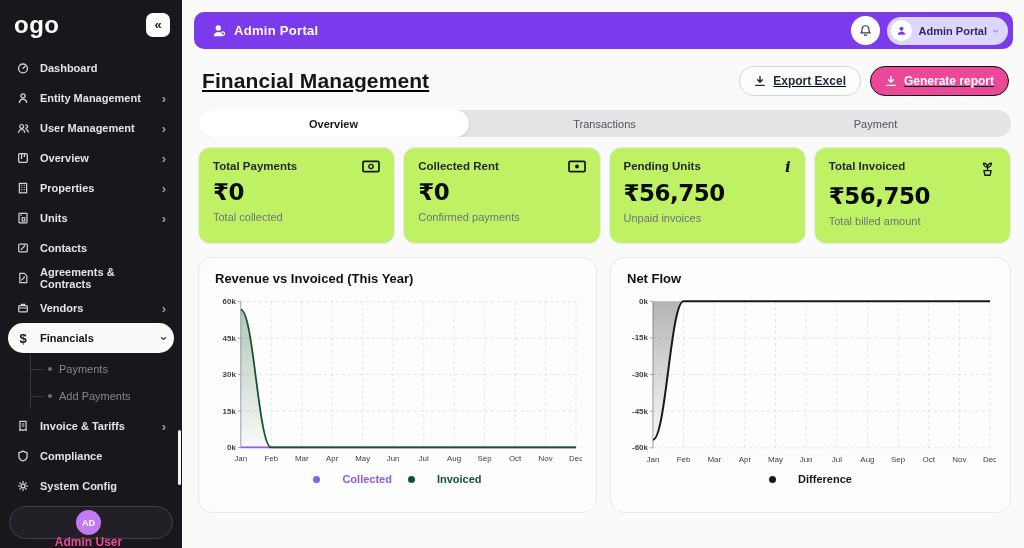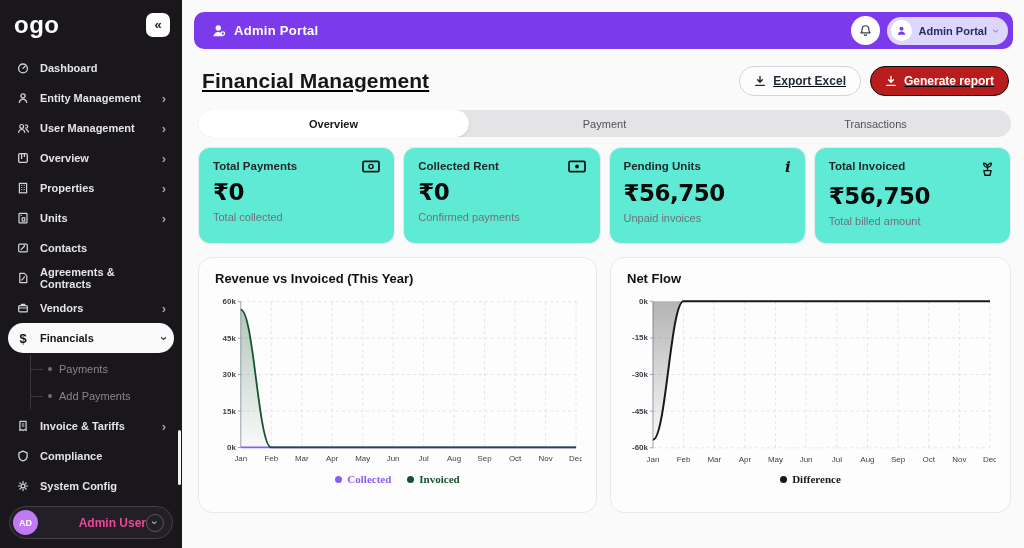--- a/index.html
+++ b/index.html
@@ -16,21 +16,21 @@
   .nav-item .nicon { width:14px; display:inline-flex; justify-content:center; align-items:center; color:#d4d4d8; flex-shrink:0; }
   .nav-item.active { background:#fafafa; color:#141414; }
   .nav-item.active .nicon { color:#141414; }
   .chev { margin-left:auto; color:#a1a1aa; font-size:13px; line-height:1; }
   .nav-item.active .chev { color:#3f3f46; }
   .chev.down { display:inline-block; transform:rotate(90deg); }
   .sub-wrap { margin:2px 0 2px 30px; border-left:1px solid #3a3740; }
   .sub-item { position:relative; display:flex; align-items:center; gap:7px; height:27px; padding-left:17px; font-size:11px; color:#87858e; cursor:pointer; }
   .sub-item::before { content:""; position:absolute; left:0; top:50%; width:12px; height:1px; background:#3a3740; }
   .sub-dot { width:4px; height:4px; border-radius:50%; background:#6f6d78; flex-shrink:0; }
-  .user-pill { display:flex; align-items:center; margin:6px 9px 9px; padding:3px 8px 3px 3px; height:33px; background:#221f27; border:1px solid #433f4b; border-radius:17px; cursor:pointer; }
+  .user-pill { display:flex; align-items:center; margin:6px 9px 9px; padding:3px 8px 3px 3px; height:33px; background:#221f27; border:1px solid #433f4b; border-radius:17px; cursor:pointer;flex-direction:column; }
   .avatar { width:25px; height:25px; border-radius:50%; background:#c27af2; color:#fff; font-size:9px; font-weight:700; display:flex; align-items:center; justify-content:center; flex-shrink:0; }
   .user-name { flex:1; text-align:right; color:#ec4899; font-size:12px; font-weight:700; }
   .user-chev { width:18px; height:18px; border:1px solid #5b5763; border-radius:50%; color:#cfcdd6; font-size:11px; display:flex; align-items:center; justify-content:center; }
   .user-chev span { display:inline-block; transform:rotate(90deg); line-height:1; }
   .side-scroll { position:absolute; right:1px; top:430px; width:3px; height:55px; background:#f4f4f5; border-radius:2px; }
 
   
   .main { flex:1; padding:12px 11px 0 12px; overflow:hidden; }
   .topbar { height:37px; background:#7c3aed; border-radius:10px; display:flex; align-items:center; padding:0 5px 0 18px; }
   .brand { display:flex; align-items:center; gap:8px; color:#fff; font-size:13px; font-weight:700; letter-spacing:.3px; }
@@ -39,42 +39,42 @@
   .profile-pill { height:28px; display:flex; align-items:center; gap:7px; background:#ddd6fe; border:none; border-radius:14px; padding:0 10px 0 4px; cursor:pointer; }
   .profile-ic { width:21px; height:21px; border-radius:50%; background:#fff; display:flex; align-items:center; justify-content:center; }
   .profile-label { font-size:11px; font-weight:700; color:#2e2a5e; }
   .profile-chev { color:#8b7cf6; font-size:12px; display:inline-block; transform:rotate(90deg); }
 
   .page-head { display:flex; align-items:center; margin:17px 4px 0 8px;text-decoration:underline; }
   .page-title { font-size:21px; font-weight:700; color:#161616; letter-spacing:.1px; }
   .head-actions { margin-left:auto; display:flex; gap:9px; }
   .btn { height:30px; border-radius:15px; display:flex; align-items:center; gap:7px; padding:0 14px; font-size:12px; font-weight:600; cursor:pointer; font-family:inherit; }
   .btn-outline { background:#fdfdfd; border:1px solid #d6d6d9; color:#1f2937; }
-  .btn-dark { background:#b91c1c; border:1px solid #0b0b0c; color:#fff; }
+  .btn-dark { background:#ec4899; border:1px solid #0b0b0c; color:#fff; }
 
   .tabs { display:flex; margin:14px 2px 0 4px; height:27px; background:#e4e4e7; border-radius:14px; overflow:hidden; }
   .tab { flex:1; border:none; background:transparent; font-size:11px; color:#52525b; cursor:pointer; font-family:inherit; border-radius:14px; }
   .tab.active { background:#fff; color:#18181b; font-weight:600; box-shadow:0 1px 3px rgba(0,0,0,.12); }
 
   .stats { display:flex; gap:8px; margin:10px 2px 0 4px; }
-  .stat-card { flex:1; background:#5eead4; border:1px solid #e9e9ec; border-radius:12px; padding:12px 14px; height:97px; }
+  .stat-card { flex:1; background:#bef264; border:1px solid #e9e9ec; border-radius:12px; padding:12px 14px; height:97px; }
   .stat-head { display:flex; align-items:flex-start; }
   .stat-title { font-size:11.5px; font-weight:700; color:#27272a; }
   .stat-icon { margin-left:auto; color:#111; line-height:0; }
   .info-i { font-family:"DejaVu Serif",serif; font-style:italic; font-weight:700; font-size:15px; line-height:14px; }
   .stat-value { font-size:23px; font-weight:800; color:#0a0a0a; margin-top:6px; font-family:"DejaVu Sans","Liberation Sans",sans-serif; letter-spacing:-.5px; }
   .stat-sub { font-size:11px; color:#71717a; margin-top:6px; }
 
   .charts { display:flex; gap:13px; margin:13px 2px 0 4px; }
   .chart-card { background:#fdfdfd; border:1px solid #e9e9ec; border-radius:14px; height:256px; padding:13px 14px 8px; }
   .chart-card.left { width:399px; flex-shrink:0; }
   .chart-card.right { flex:1; }
   .chart-title { font-size:13px; font-weight:700; color:#111; margin:0 0 8px 2px; }
   .legend { display:flex; justify-content:center; gap:16px; margin-top:3px; }
-  .legend-item { display:flex; align-items:center; gap:5px; font-size:11px; font-weight:600;font-family:Liberation Serif, serif; }
+  .legend-item { display:flex; align-items:center; gap:22px; font-size:11px; font-weight:600; }
   .legend-dot { width:7px; height:7px; border-radius:50%; }
 </style>
 </head>
 <body>
 
 <div class="app">
 
   <aside class="sidebar">
     <div class="side-top">
       <span class="logo">ogo</span>
@@ -278,22 +278,22 @@
                 <path d="M6 1.5v5.6M3.6 4.8L6 7.2l2.4-2.4M1.8 10.4h8.4"></path>
               </svg>
           </span>
           <span>Generate report</span>
         </button>
       </div>
     </div>
 
     <div class="tabs" id="tabs">
         <button class="tab active">Overview</button>
+        <button class="tab">Transactions</button>
         <button class="tab">Payment</button>
-        <button class="tab">Transactions</button>
       </div>
 
     <div class="stats" id="stats">
         <div class="stat-card">
           <div class="stat-head">
             <span class="stat-title">Total Payments</span>
             <span class="stat-icon"><svg width="18" height="13" viewBox="0 0 18 13" fill="none" stroke="#141414">
                 <rect x="1" y="1.3" width="16" height="10.4" rx="1.3" stroke-width="1.7"></rect>
                 <circle cx="9" cy="6.5" r="2.1" stroke-width="1.4"></circle>
               </svg></span>

